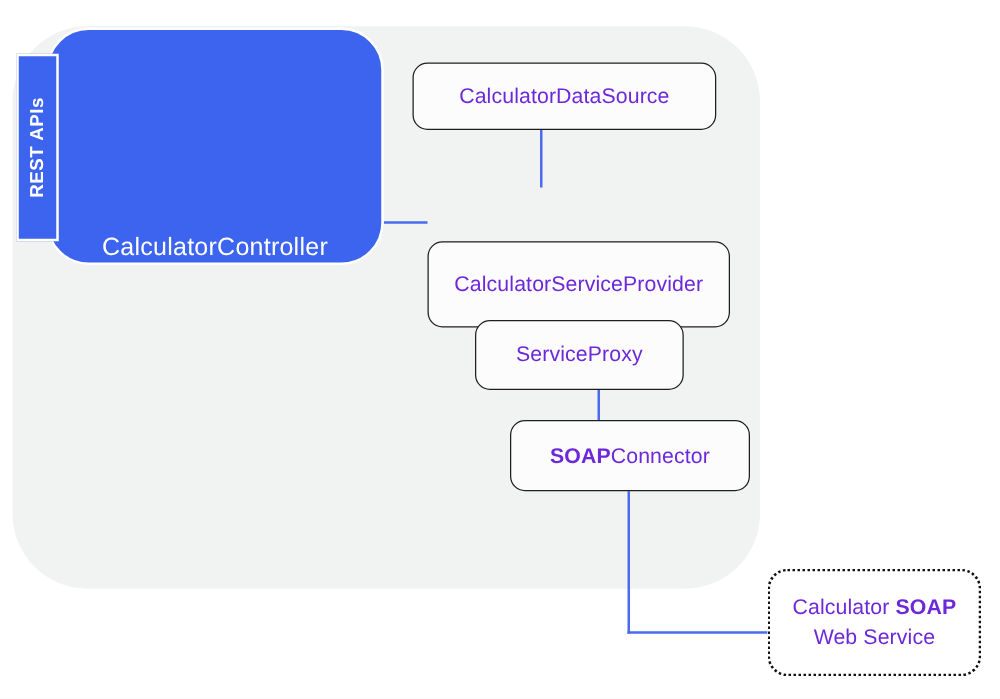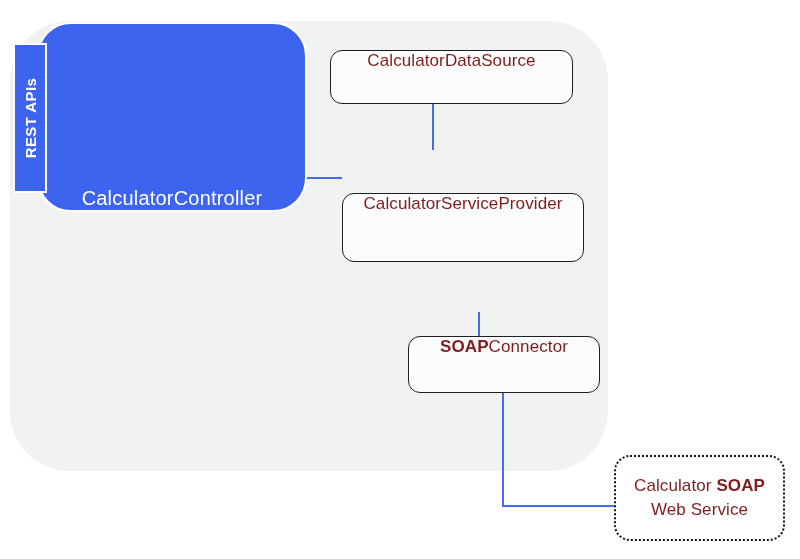--- a/index.html
+++ b/index.html
@@ -35,22 +35,22 @@
   .rest-tab .rest-text{
     position:absolute;top:50%;left:50%;
     transform:translate(-50%,-50%) rotate(-90deg);
     white-space:nowrap;color:#ffffff;font-size:15px;font-weight:bold;
     letter-spacing:.4px;
   }
 
   
   .node{
     position:absolute;background:#FCFCFC;border:1px solid #1F1F1F;
-    border-radius:12px;display:flex;justify-content:center;
-    box-sizing:border-box;color:#7f1d1d;font-size:17px;letter-spacing:.1px;
+    border-radius:12px;display:flex;align-items:center;justify-content:center;
+    box-sizing:border-box;color:#6d28d9;font-size:17px;letter-spacing:.1px;
     text-align:center;
   }
   .node .bold{font-weight:bold;}
 
   .node-datasource{left:330px;top:50px;width:243px;height:54px;}
   .node-provider{left:342px;top:150px;width:242px;height:69px;margin-top:43px;}
   .node-proxy{left:380px;top:256px;width:167px;height:56px;}
   .node-soap{left:408px;top:336px;width:192px;height:57px;}
 
   
@@ -92,20 +92,23 @@
   </div>
 
   <div class="node node-datasource">
     <span>CalculatorDataSource</span>
   </div>
 
   <div class="node node-provider">
     <span>CalculatorServiceProvider</span>
   </div>
 
+  <div class="node node-proxy">
+    <span>ServiceProxy</span>
+  </div>
 
   <div class="node node-soap">
     <span>
       <span class="bold">SOAP</span><span>Connector</span>
     </span>
   </div>
 
   <div class="node node-webservice">
     <div>
       <span>Calculator </span><span class="bold">SOAP</span>

